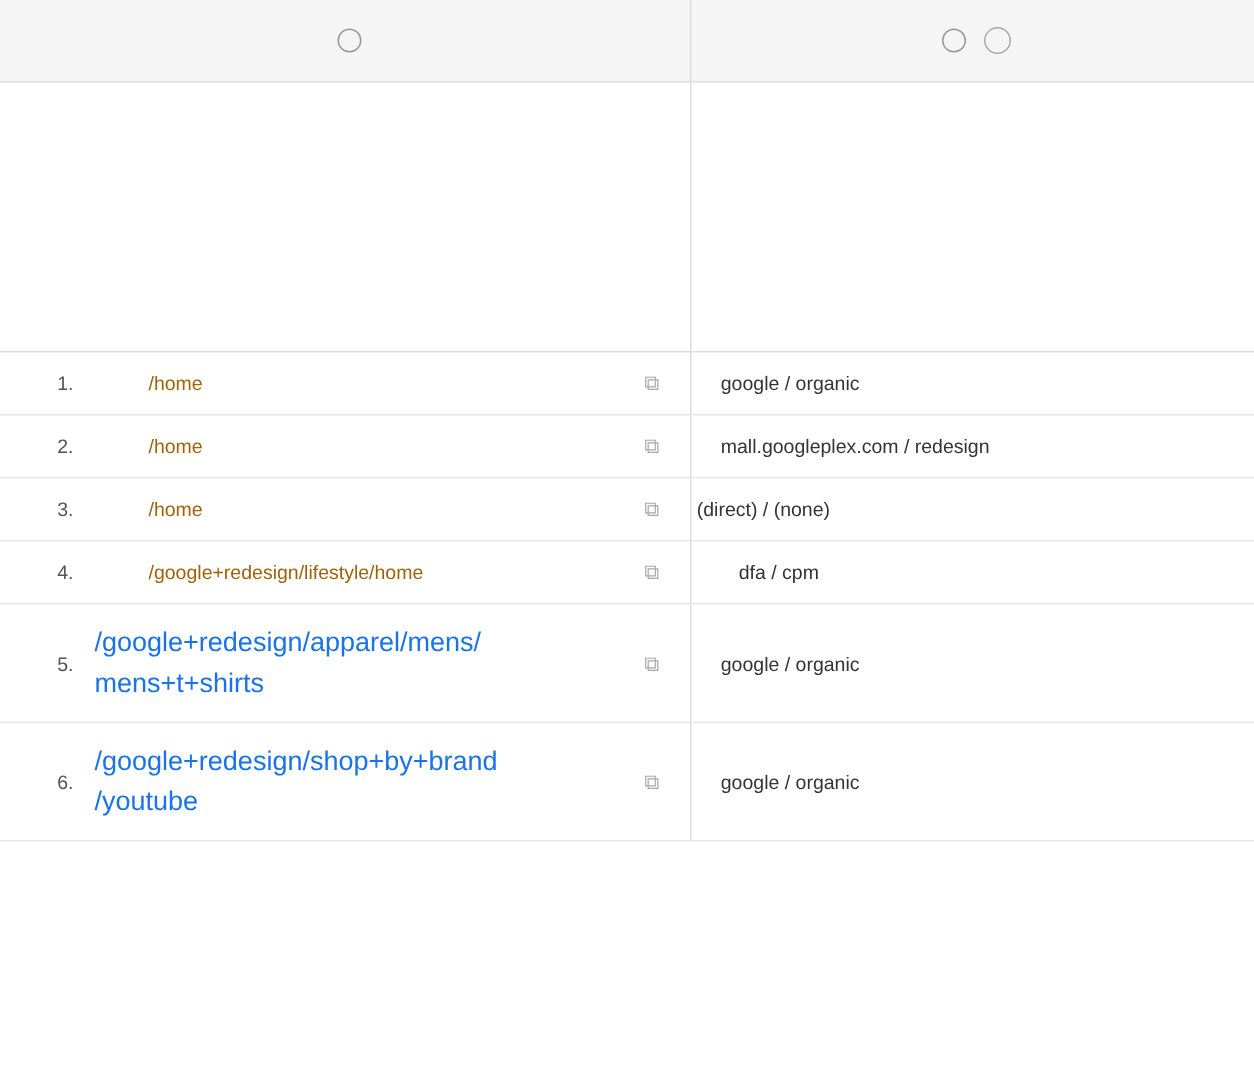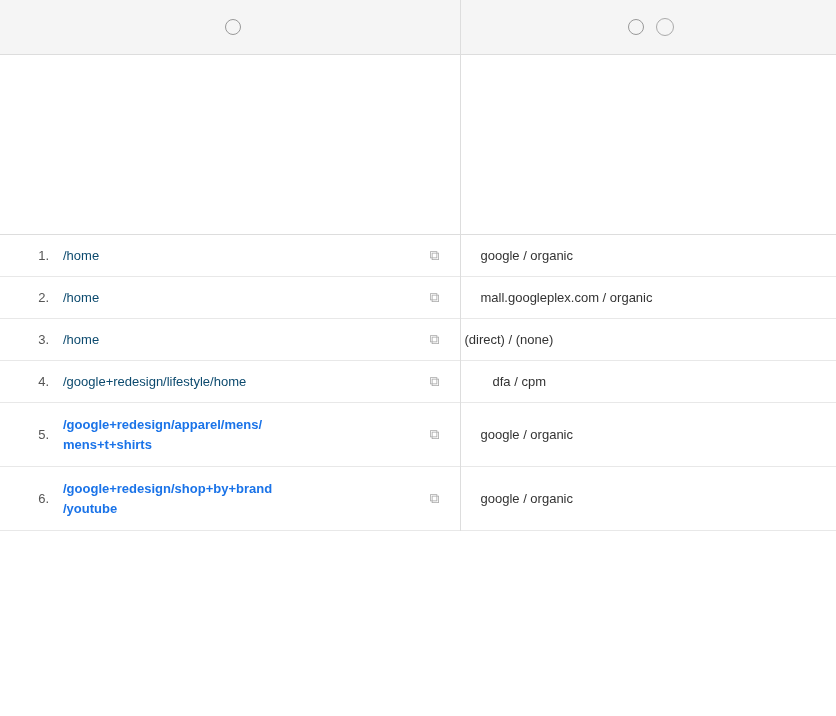--- a/index.html
+++ b/index.html
@@ -70,23 +70,24 @@
     .data-row {
       border-bottom: 1px solid #e8e8e8;
     }
 
     .data-row td {
       padding: 12px 20px;
       vertical-align: middle;
     }
 
     .link-text {
-      color: #0c4a6e;
+      color: #a16207;
       text-decoration: none;
       font-size: 13px;
+      margin-left: 36px;
     }
 
     .copy-icon {
       color: #aaa;
       font-size: 14px;
       cursor: pointer;
       flex-shrink: 0;
       margin-left: auto;
     }
 
@@ -99,23 +100,22 @@
     }
 
     .link-container {
       flex: 1;
       min-width: 0;
     }
 
     .two-line-link {
       color: #1a73e8;
       text-decoration: none;
-      font-size: 13px;
+      font-size: 18px;
       line-height: 1.5;
-      font-weight: bold;
     }
 
     table {
       width: 100%;
       border-collapse: collapse;
       table-layout: fixed;
     }
 
     .col-landing {
       width: 460px;
@@ -170,21 +170,21 @@
         <td class="col-source" style="padding: 12px 20px;">google / organic</td>
       </tr>
       <tr class="data-row">
         <td class="col-landing" style="padding: 12px 20px;">
           <div class="inner-row">
             <span class="number-col" style="min-width: 28px; margin-right: 8px; color: rgb(85, 85, 85);">2.</span>
             <div class="link-container"><a class="link-text" href="#">/home</a></div>
             <span class="copy-icon" style="margin-left: 8px;">⧉</span>
           </div>
         </td>
-        <td class="col-source" style="padding: 12px 20px;">mall.googleplex.com / organic</td>
+        <td class="col-source" style="padding: 12px 20px;">mall.googleplex.com / redesign</td>
       </tr>
       <tr class="data-row">
         <td class="col-landing" style="padding: 12px 20px;">
           <div class="inner-row">
             <span class="number-col" style="min-width: 28px; margin-right: 8px; color: rgb(85, 85, 85);">3.</span>
             <div class="link-container"><a class="link-text" href="#">/home</a></div>
             <span class="copy-icon" style="margin-left: 8px;">⧉</span>
           </div>
         </td>
         <td class="col-source" style="padding: 12px 4px;">(direct) / (none)</td>

